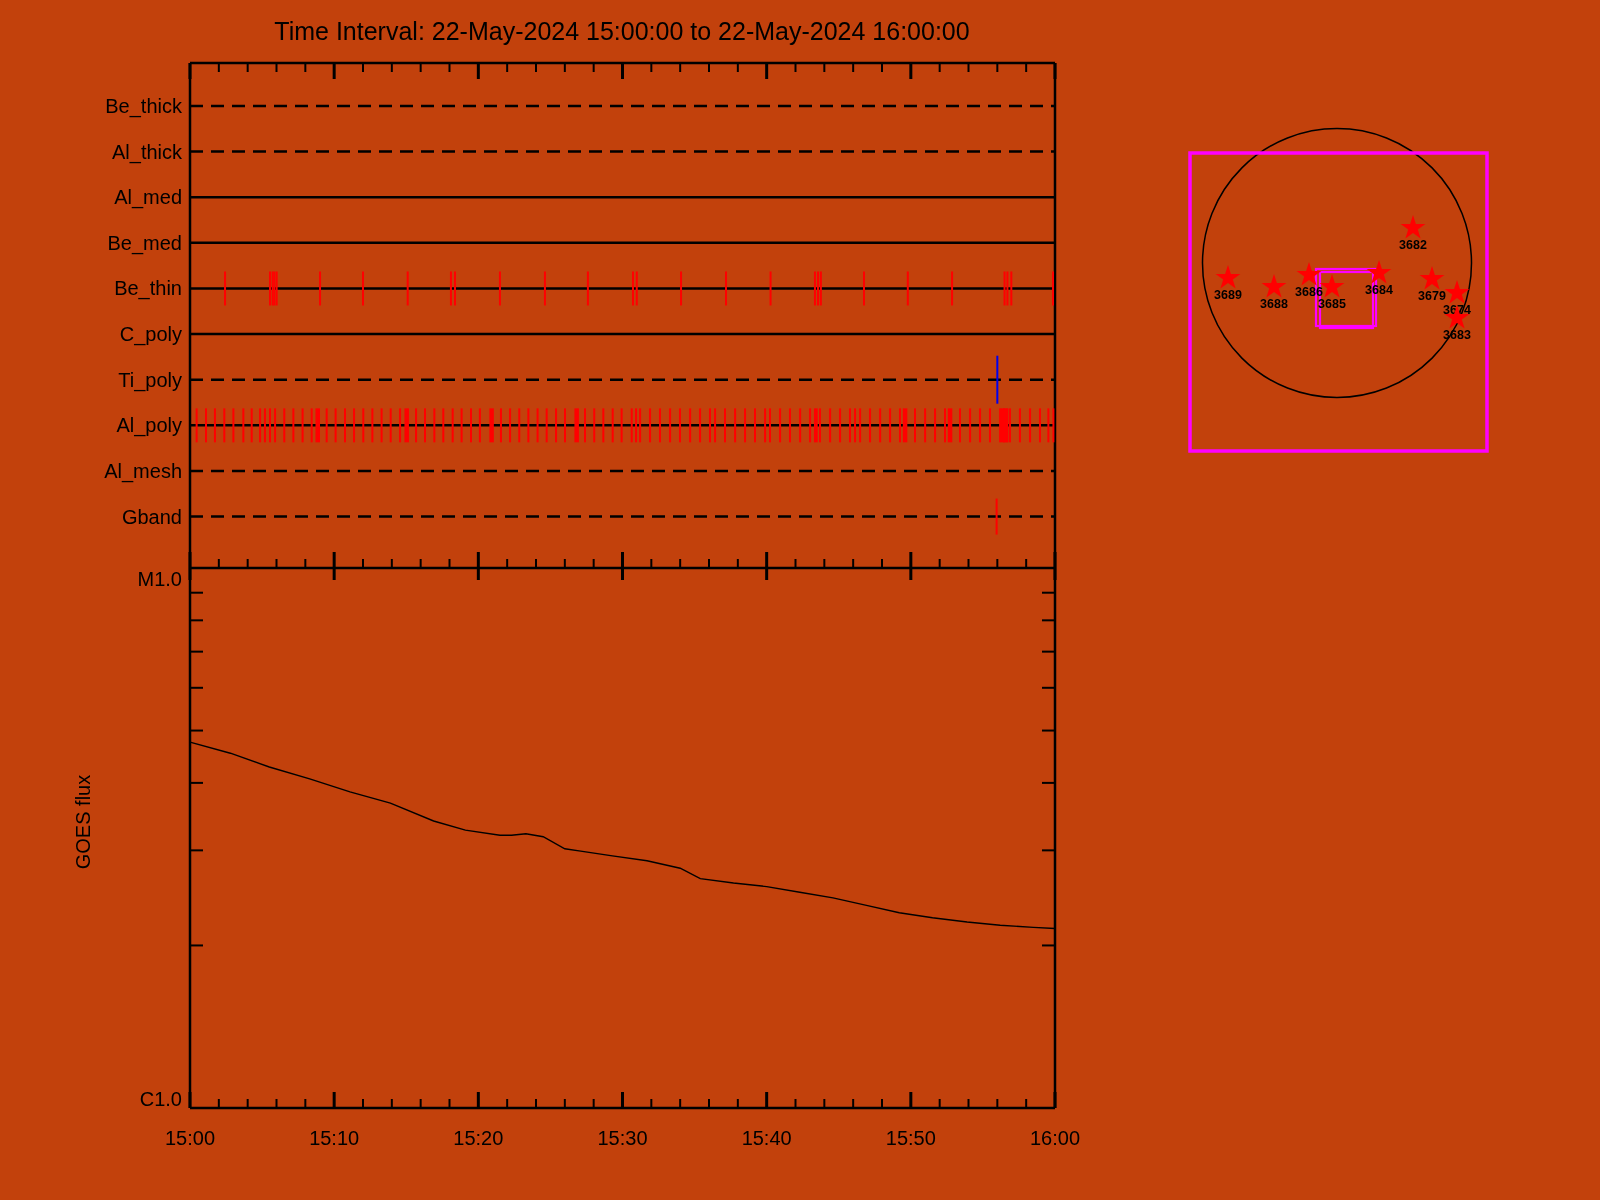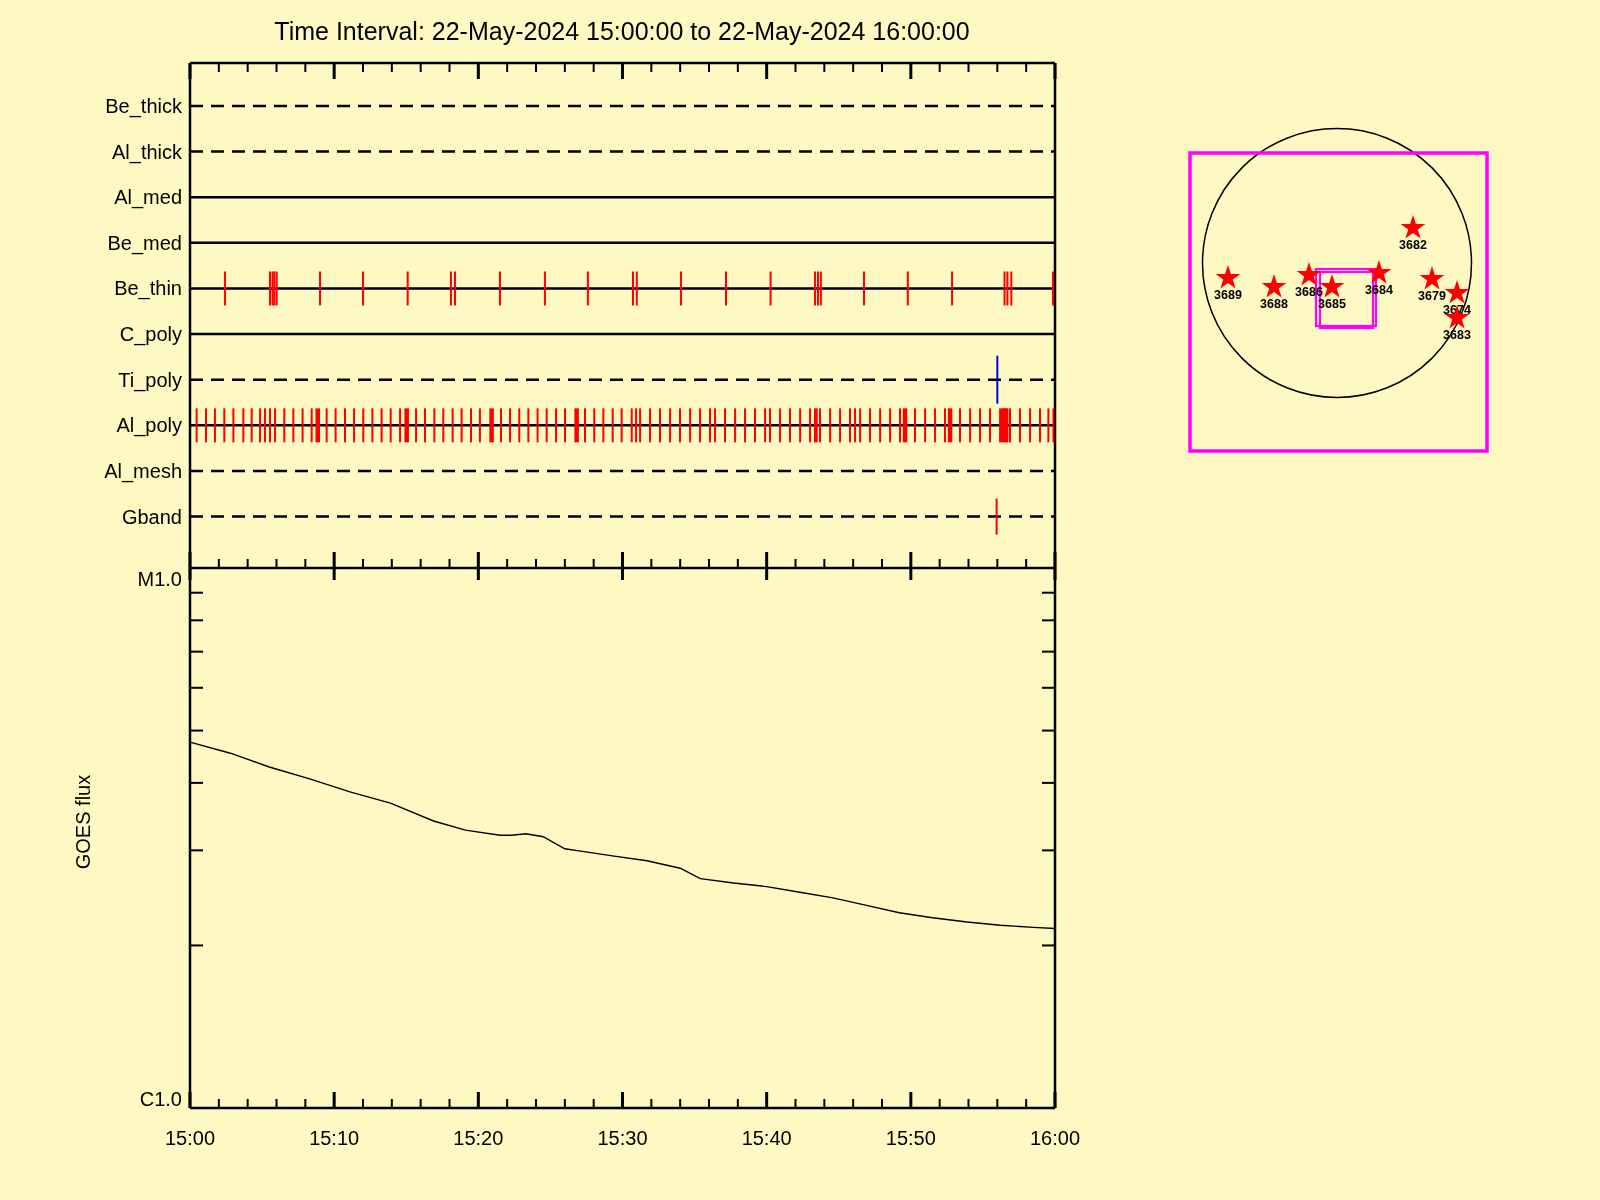--- a/index.html
+++ b/index.html
@@ -1,16 +1,16 @@
 <!DOCTYPE html>
 <html><head>
 <meta charset="utf-8">
 <style>
   html,body{margin:0;padding:0;background:#ffffff;}
-  .canvas{position:relative;width:1600px;height:1200px;background:#fef9c3;overflow:hidden;
+  .canvas{position:relative;width:1600px;height:1200px;background:#c2410c;overflow:hidden;
           font-family:"Liberation Sans", sans-serif;}
   svg text{font-family:"Liberation Sans", sans-serif;fill:#000000;}
   .title-text{font-size:25px;}
   .axis-label{font-size:20px;}
   .chan-label{font-size:20px;}
   .ylab{font-size:20px;}
 </style>
 </head>
 <body>
 

